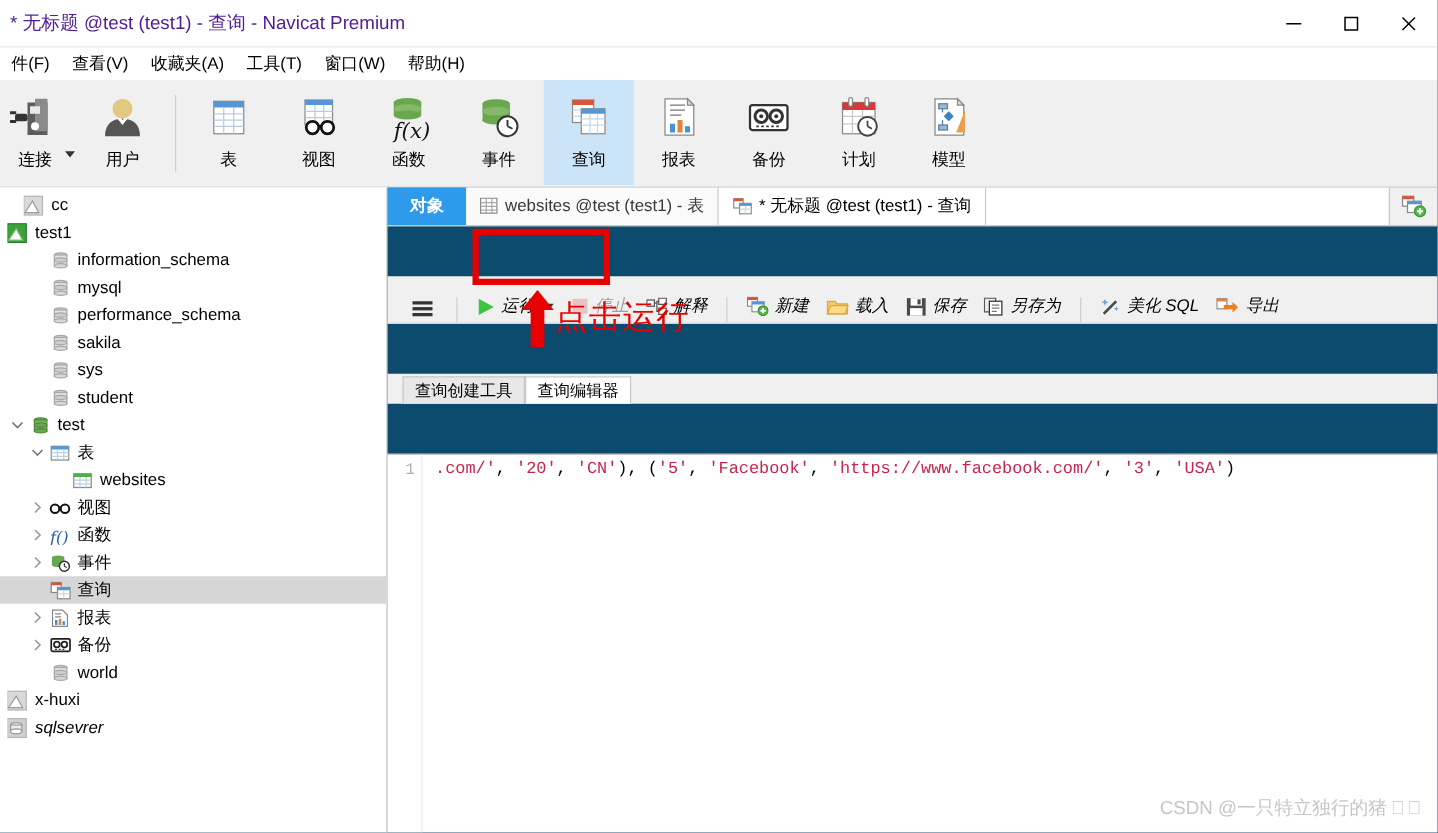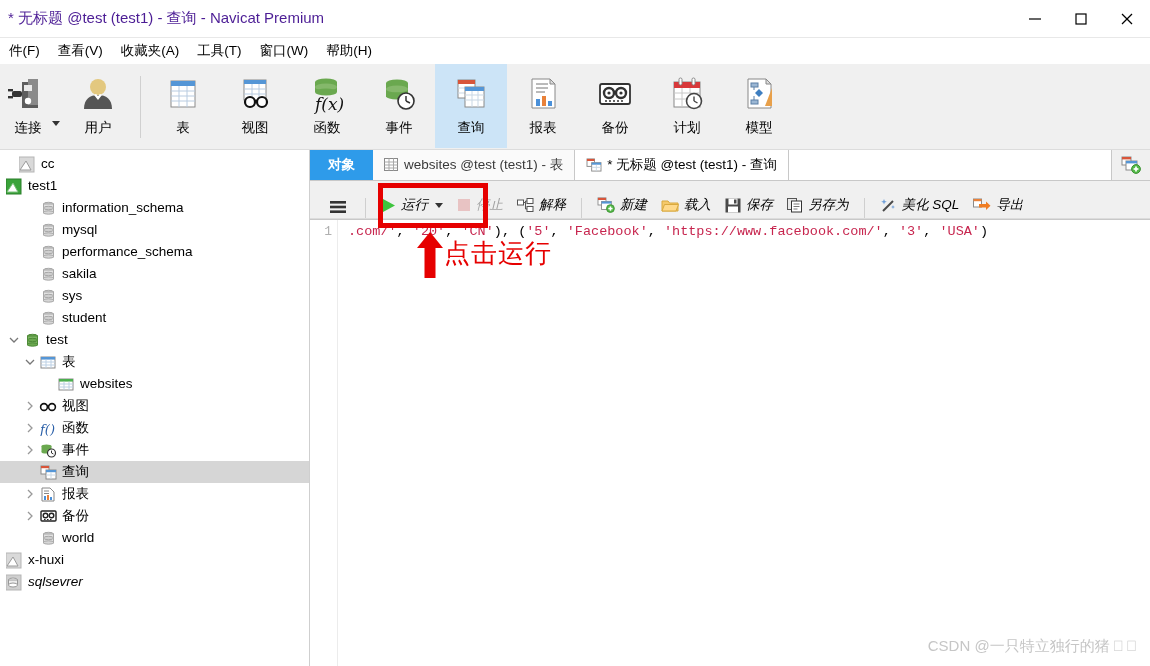--- a/index.html
+++ b/index.html
@@ -89,21 +89,21 @@
     font-size:13.5px; color:#000;
     white-space:nowrap;
   }
   .tree-row.sel{ background:#d6d6d6; }
   .tw{ width:16px; display:flex; align-items:center; justify-content:center; flex:none; }
   .tw svg{ display:block; }
   .ticon{ width:20px; display:flex; align-items:center; justify-content:center; flex:none; margin-right:4px; }
   .tlabel{ line-height:1; }
 
   
-  .rightpane{ flex:1; height:100%; display:flex; flex-direction:column; background:#c2410c; position:relative; }
+  .rightpane{ flex:1; height:100%; display:flex; flex-direction:column; background:#0c4a6e; position:relative;gap:40px; }
 
   
   .tabstrip{
     height:31px; display:flex; align-items:stretch;
     background:#f0f0f0;
     border-bottom:1px solid #c8c8c8;
   }
   .tab{
     display:flex; align-items:center; gap:5px;
     padding:0 11px;
@@ -895,20 +895,28 @@
           <svg width="18" height="15" viewBox="0 0 18 15" style="display:block">
             <rect x="0.5" y="1" width="8" height="8" fill="#fff" stroke="#8a8a8a"></rect>
             <rect x="0.5" y="1" width="8" height="2.2" fill="#e8813a"></rect>
             <polygon points="6,6 13,6 13,3.5 17.5,7.7 13,12 13,9.4 6,9.4" fill="#f07d22"></polygon>
           </svg>
         </span>
         <span>导出</span>
       </div>
     </div>
 
+    <div class="subtabs">
+      <div class="subtab">
+        <span>查询创建工具</span>
+      </div>
+      <div class="subtab active">
+        <span>查询编辑器</span>
+      </div>
+    </div>
 
     <div class="editor">
       <div class="gutter">
         <span>1</span>
       </div>
       <div class="codearea"><span class="str">.com/'</span><span class="pun">, </span><span class="str">'20'</span><span class="pun">, </span><span class="str">'CN'</span><span class="pun">), (</span><span class="str">'5'</span><span class="pun">, </span><span class="str">'Facebook'</span><span class="pun">, </span><span class="str">'https://www.facebook.com/'</span><span class="pun">, </span><span class="str">'3'</span><span class="pun">, </span><span class="str">'USA'</span><span class="pun">)</span></div>
     </div>
 
   </div>
 </div>

